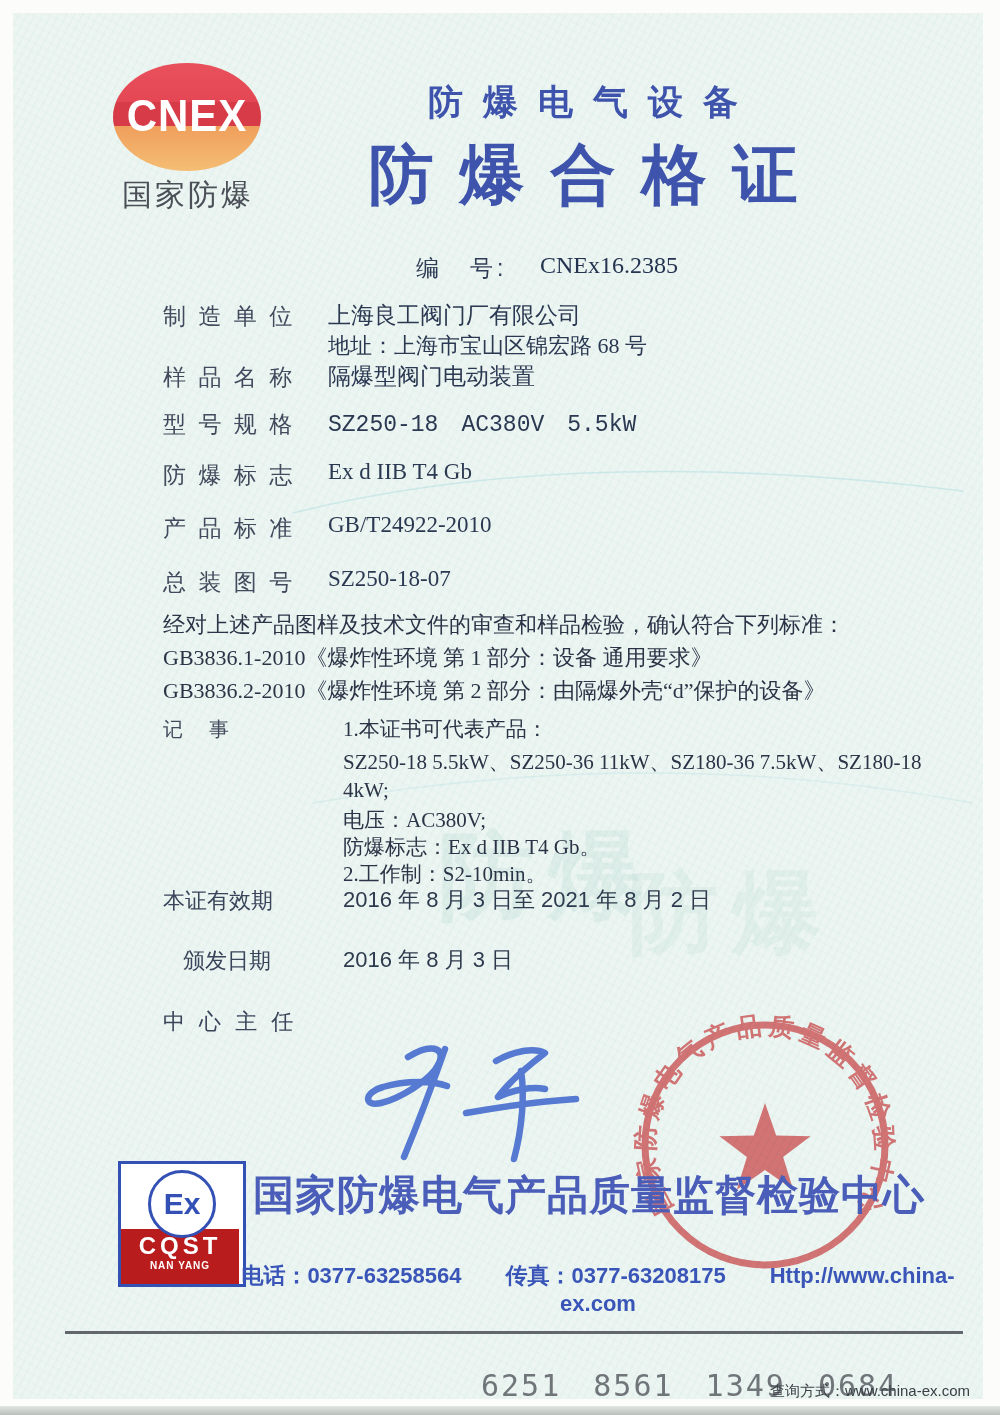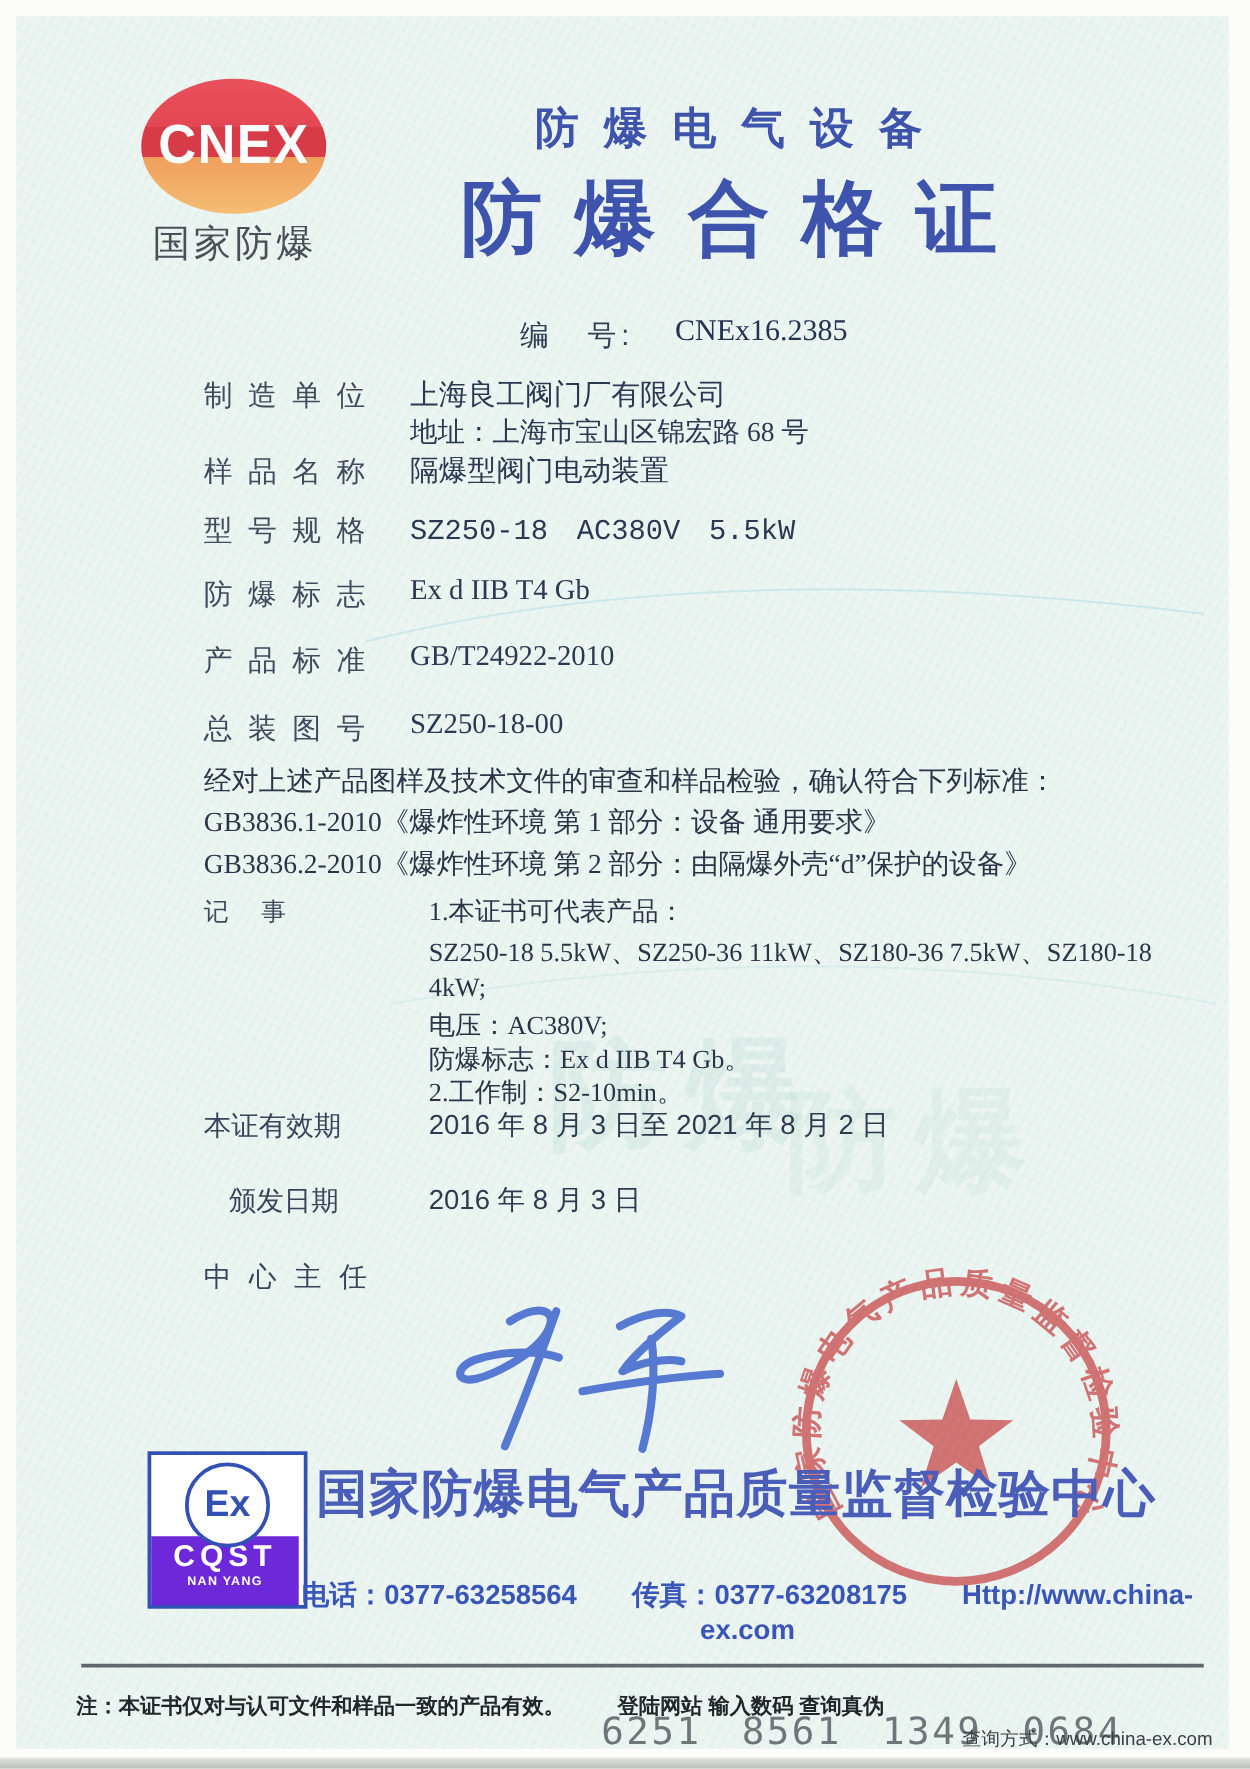--- a/index.html
+++ b/index.html
@@ -68,21 +68,21 @@
     color:rgba(125,188,181,0.13);letter-spacing:14px;pointer-events:none;
   }
   .guilloche{left:0;top:0;width:970px;height:1386px;pointer-events:none;}
 
   
   .cqst-box{
     left:105px;top:1148px;width:128px;height:126px;background:#ffffff;
     border:3px solid #3350b5;box-sizing:border-box;text-align:center;
   }
   .cqst-band{
-    position:absolute;left:0;right:4px;bottom:0;height:55px;background:#6d28d9;
+    position:absolute;left:0;right:4px;bottom:0;height:55px;background:#b91c1c;
     display:flex;flex-direction:column;align-items:center;justify-content:flex-start;
   }
   .cqst-circle{
     position:absolute;left:50%;top:6px;transform:translateX(-50%);
     width:62px;height:62px;border-radius:50%;border:3px solid #3350b5;background:#ffffff;
     display:flex;align-items:center;justify-content:center;z-index:2;
   }
   .cqst-ex{color:#3350b5;font-family:"Liberation Sans",sans-serif;font-weight:bold;font-size:30px;}
   .cqst-name{color:#fff;font-family:"Liberation Sans",sans-serif;font-weight:bold;font-size:24px;letter-spacing:4px;margin-top:3px;}
   .cqst-city{color:#fff;font-family:"Liberation Sans",sans-serif;font-weight:bold;font-size:10px;letter-spacing:1px;}
@@ -148,21 +148,21 @@
   <div class="abs f-label" style="top:396px;">型 号 规 格</div>
   <div class="abs f-value" style="top:395px;font-family:Liberation Mono, monospace;">SZ250-18　AC380V　5.5kW</div>
 
   <div class="abs f-label" style="top:447px;">防 爆 标 志</div>
   <div class="abs f-value" style="top:446px;">Ex d IIB T4 Gb</div>
 
   <div class="abs f-label" style="top:500px;">产 品 标 准</div>
   <div class="abs f-value" style="top:499px;">GB/T24922-2010</div>
 
   <div class="abs f-label" style="top:554px;">总 装 图 号</div>
-  <div class="abs f-value" style="top:553px;">SZ250-18-00</div>
+  <div class="abs f-value" style="top:553px;">SZ250-18-07</div>
 
   <div class="abs stmt" style="top:597px;">经对上述产品图样及技术文件的审查和样品检验，确认符合下列标准：</div>
   <div class="abs stmt" style="top:630px;">GB3836.1-2010《爆炸性环境 第 1 部分：设备 通用要求》</div>
   <div class="abs stmt" style="top:663px;">GB3836.2-2010《爆炸性环境 第 2 部分：由隔爆外壳“d”保护的设备》</div>
 
   <div class="abs rem-label" style="top:703px;">记　事</div>
   <div class="abs rem-line" style="top:702px;">1.本证书可代表产品：</div>
   <div class="abs rem-line" style="top:735px;">SZ250-18 5.5kW、SZ250-36 11kW、SZ180-36 7.5kW、SZ180-18</div>
   <div class="abs rem-line" style="top:765px;">4kW;</div>
   <div class="abs rem-line" style="top:793px;">电压：AC380V;</div>
@@ -206,22 +206,18 @@
       <span class="cqst-name">CQST</span>
       <span class="cqst-city">NAN YANG</span>
     </div>
   </div>
 
   <div class="abs org-name">国家防爆电气产品质量监督检验中心</div>
   <div class="abs org-phone">电话：0377-63258564　　传真：0377-63208175　　Http://www.china-ex.com</div>
 
   <div class="abs divider"></div>
 
-  <div class="abs foot-row">
-    <span>注：本证书仅对与认可文件和样品一致的产品有效。</span>
-    <span>登陆网站 输入数码 查询真伪</span>
-  </div>
   <div class="abs foot-code">6251 8561 1349 0684</div>
   <div class="abs foot-query">查询方式：www.china-ex.com</div>
 
 </div>
 
 <div class="scan-bottom"></div>
 
 </body></html>

